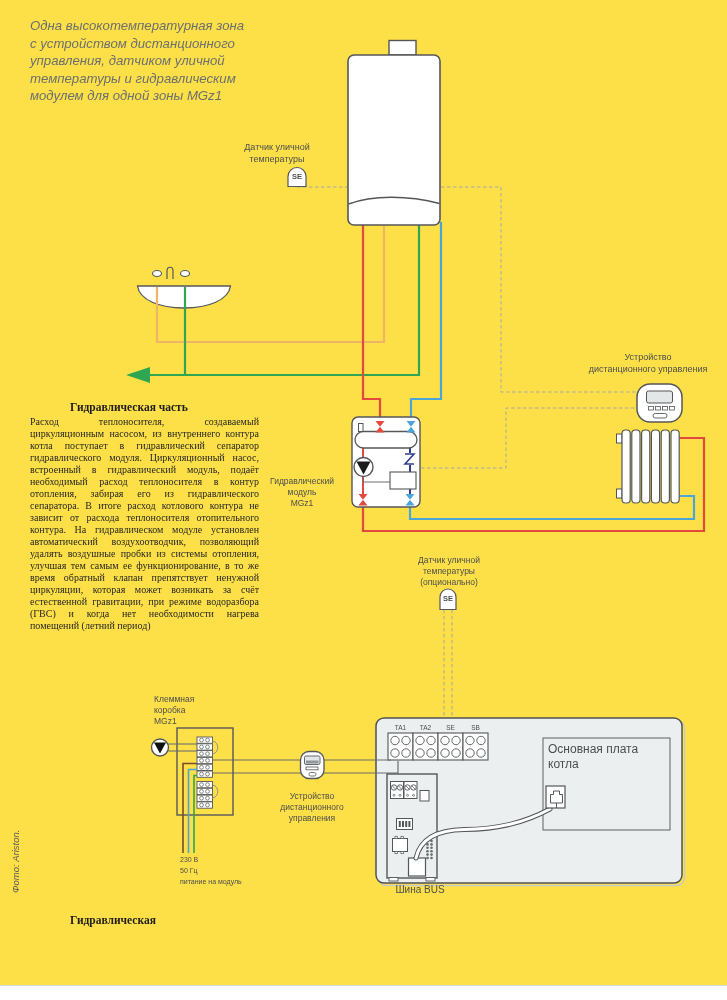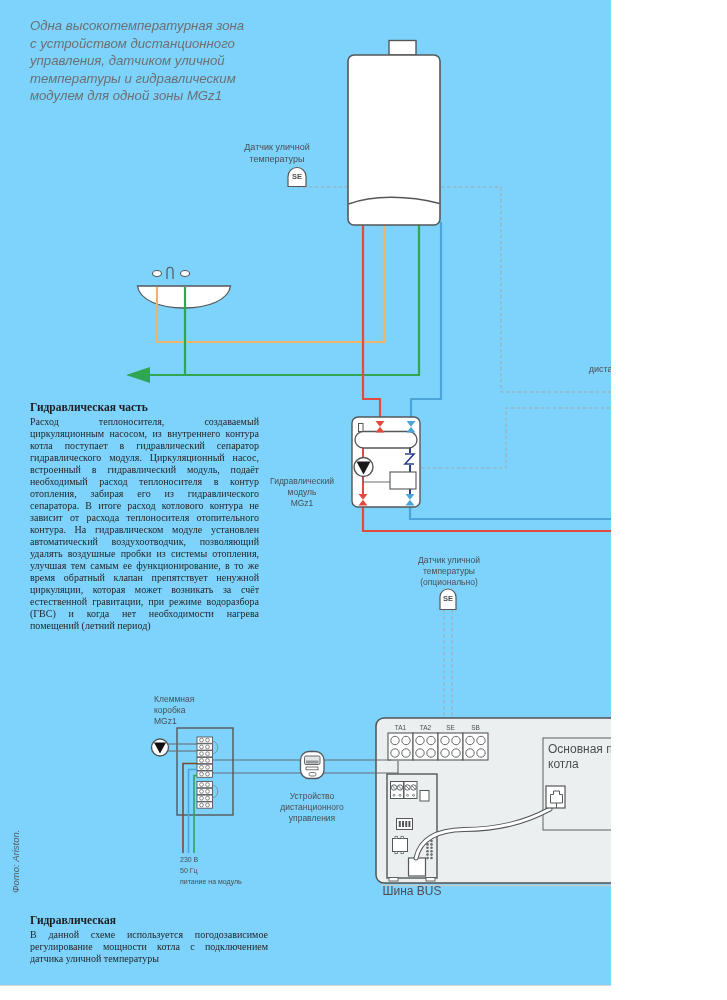--- a/index.html
+++ b/index.html
@@ -1,24 +1,24 @@
 <!DOCTYPE html>
 <html><head>
 <meta charset="utf-8">
 <style>
   html,body{margin:0;padding:0;background:#ffffff;}
-  #page{position:relative;width:611px;height:1000px;background:#7dd3fc;overflow:hidden;
+  #page{position:relative;width:727px;height:1000px;background:#fde047;overflow:hidden;
         font-family:"Liberation Sans",sans-serif;}
   .abs{position:absolute;}
   .lbl{position:absolute;font-family:Liberation Sans, sans-serif;color:#4b4e50;
        white-space:pre-line;line-height:1.28;}
   .serif{font-family:"Liberation Serif",serif;}
   #intro{left:30px;top:17px;width:262px;font-style:italic;font-size:13.2px;line-height:1.33;
          color:#6c6f71;white-space:pre-line;}
-  .sec-title{font-weight:bold;font-size:11.5px;color:#1d1d1d;}
+  .sec-title{font-weight:bold;font-size:11.5px;color:#1d1d1d;margin-left:40px;}
   .sec-body{font-size:10px;line-height:12px;text-align:justify;color:#262626;font-family:Liberation Serif, serif;}
   #photo-credit{left:10px;top:893px;width:120px;transform-origin:0 0;transform:rotate(-90deg);
         font-style:italic;font-size:9.5px;color:#55585a;}
   #footer-strip{left:0;top:985px;width:727px;height:15px;background:#ffffff;
         border-top:1px solid #d4d8d8;}
   svg{position:absolute;left:0;top:0;}
 </style>
 </head>
 <body>
 
@@ -295,24 +295,23 @@
   <div class="lbl" style="left:548px;top:742px;width:118px;text-align:left;font-size:12px;">Основная плата котла</div>
 
   <div class="lbl" style="left:262px;top:791px;width:100px;text-align:center;font-size:8.5px;">Устройство
 дистанционного
 управления</div>
 
   <div class="lbl" style="left:180px;top:855px;width:100px;text-align:left;font-size:7px;line-height:1.55;">230 В
 50 Гц
 питание на модуль</div>
 
-  <div class="lbl" style="left:372px;top:884px;width:80px;text-align:center;font-size:12px;">Шина BUS</div>
+  <div class="lbl" style="left:380px;top:884px;width:80px;text-align:center;font-size:10px;">Шина BUS</div>
 
   <div class="abs serif sec-title" style="left:30px;top:401px;width:230px;">Гидравлическая часть</div>
   <div class="abs serif sec-body" style="left:30px;top:416px;width:229px;">Расход теплоносителя, создаваемый циркуляционным насосом, из внутреннего контура котла поступает в гидравлический сепаратор гидравлического модуля. Циркуляционный насос, встроенный в гидравлический модуль, подаёт необходимый расход теплоносителя в контур отопления, забирая его из гидравлического сепаратора. В итоге расход котлового контура не зависит от расхода теплоносителя отопительного контура. На гидравлическом модуле установлен автоматический воздухоотводчик, позволяющий удалять воздушные пробки из системы отопления, улучшая тем самым ее функционирование, в то же время обратный клапан препятствует ненужной циркуляции, которая может возникать за счёт естественной гравитации, при режиме водоразбора (ГВС) и когда нет необходимости нагрева помещений (летний период)</div>
 
   <div class="abs serif sec-title" style="left:30px;top:914px;width:240px;">Гидравлическая</div>
-  <div class="abs serif sec-body" style="left:30px;top:929px;width:238px;">В данной схеме используется погодозависимое регулирование мощности котла с подключением датчика уличной температуры</div>
 
   <div id="photo-credit" class="abs">Фото: Ariston.</div>
 
   <div id="footer-strip" class="abs"></div>
 </div>
 
 </body></html>

